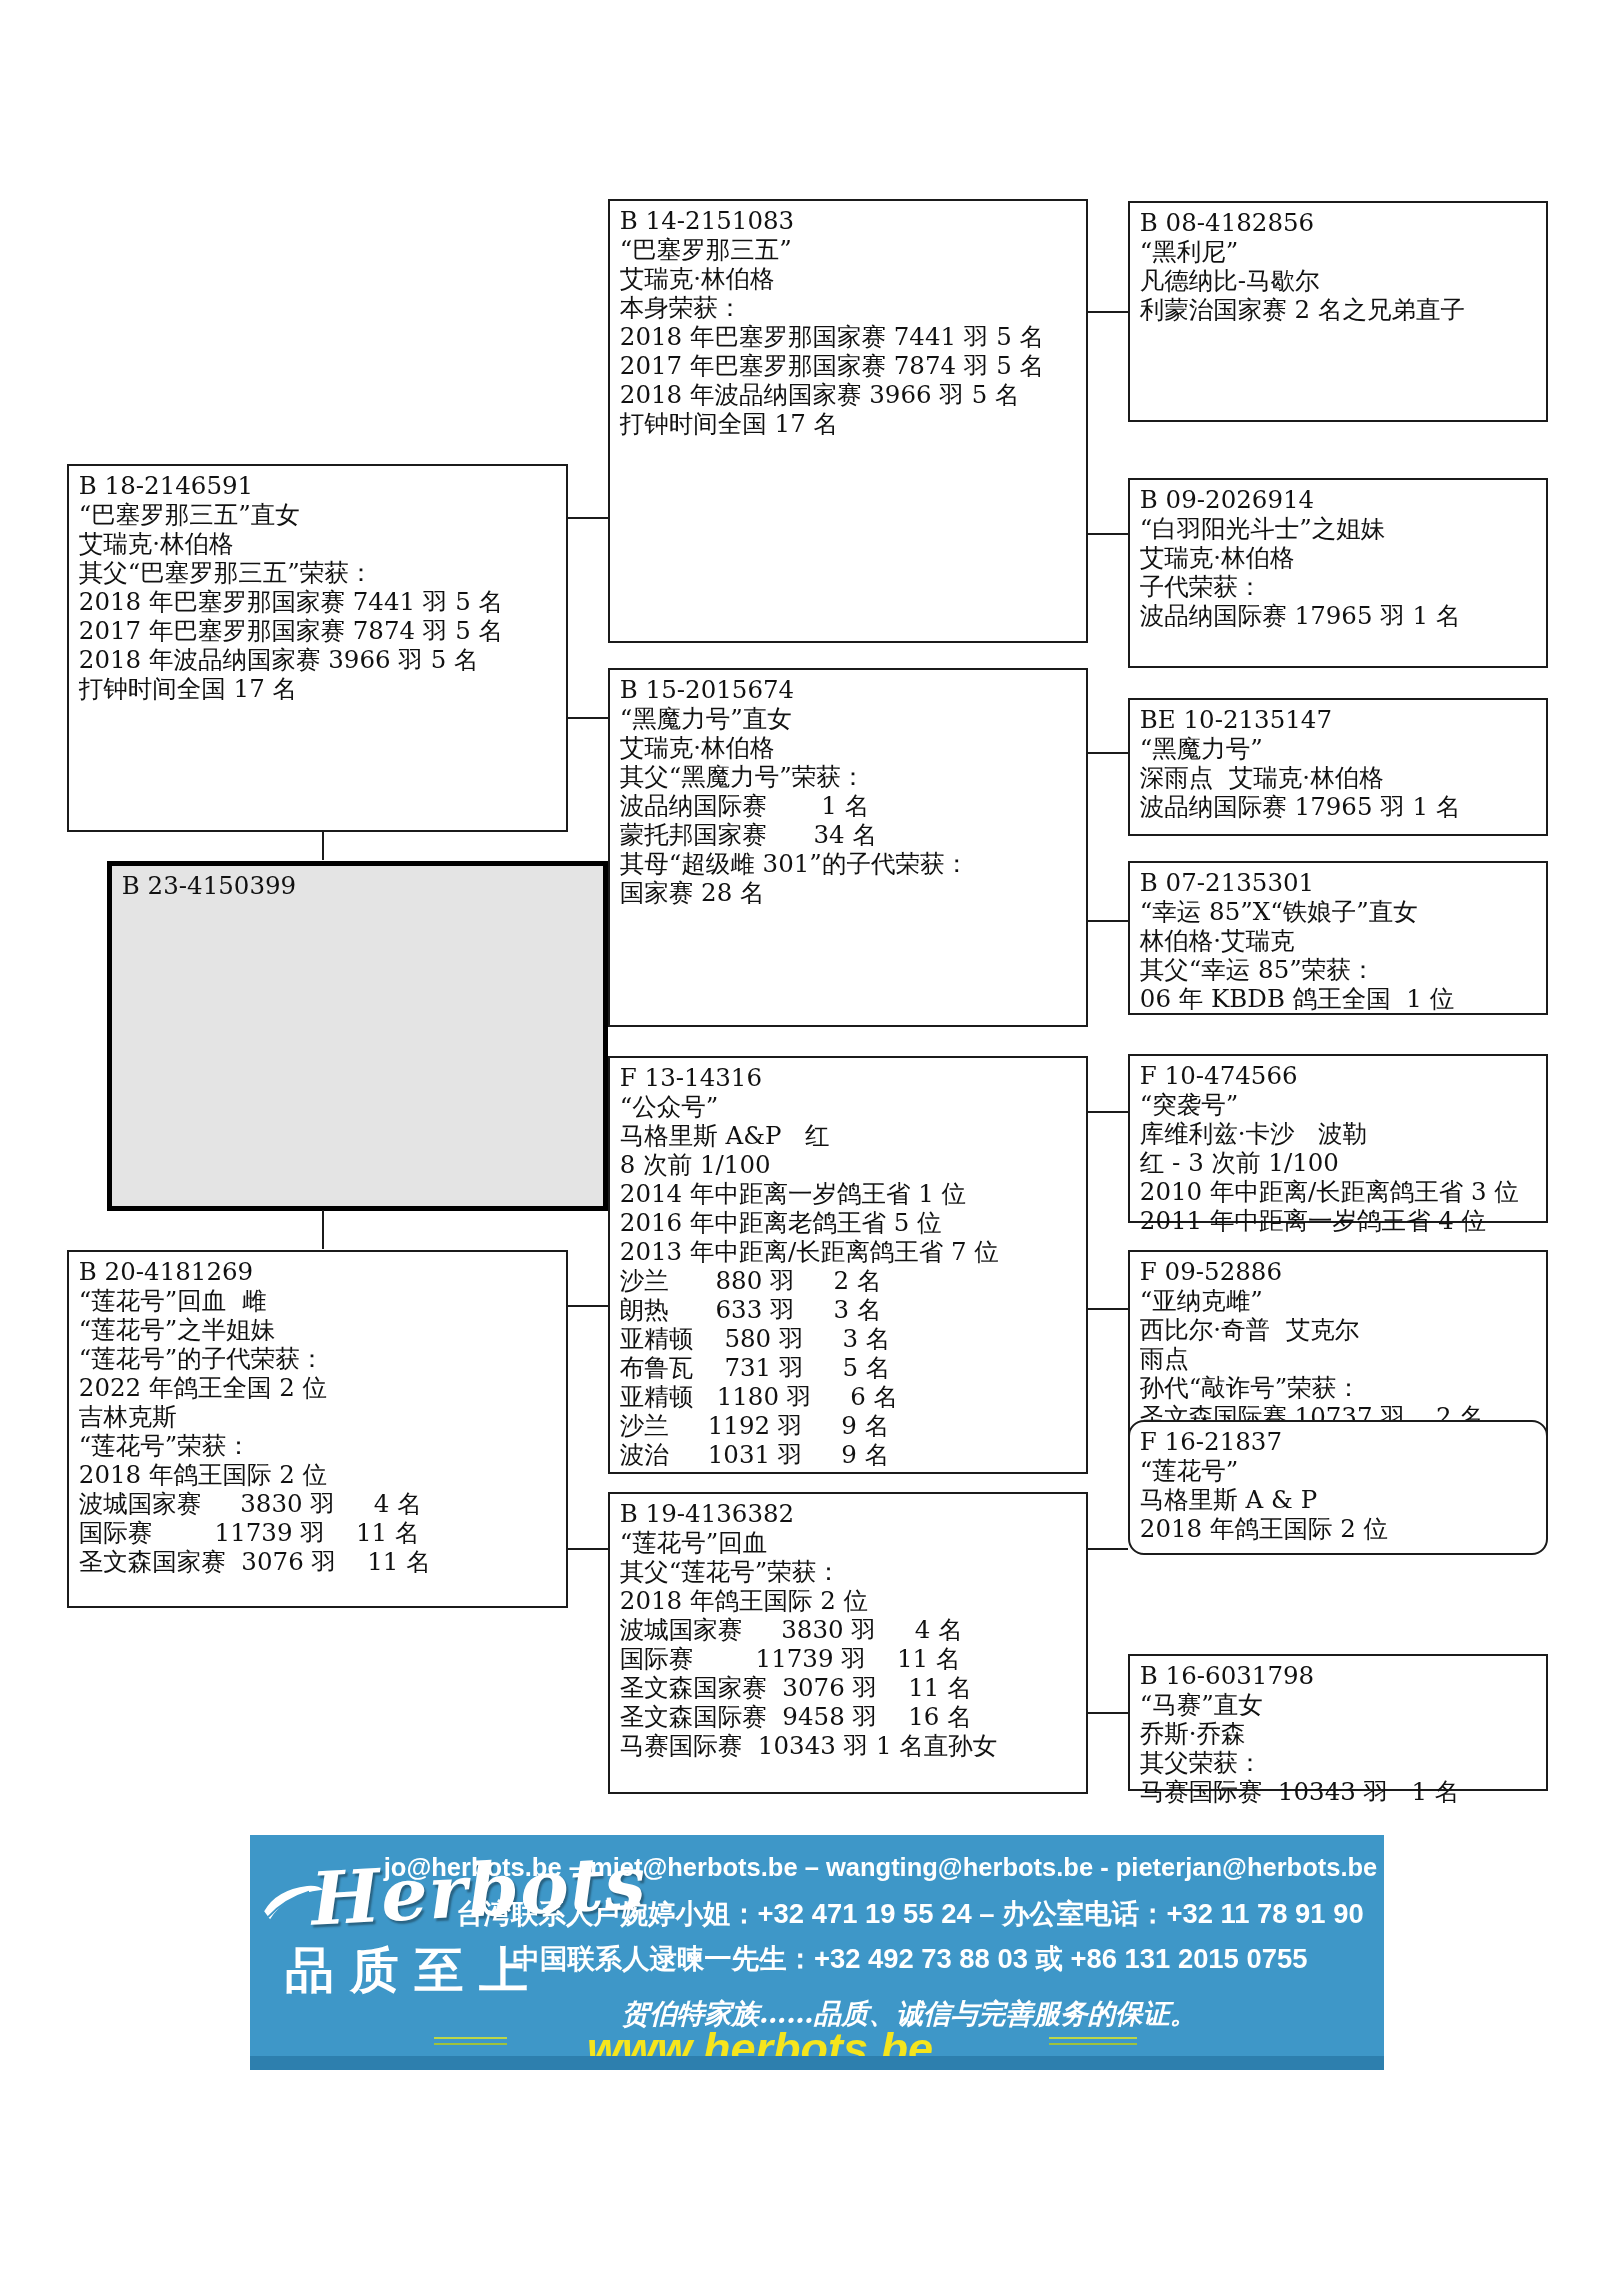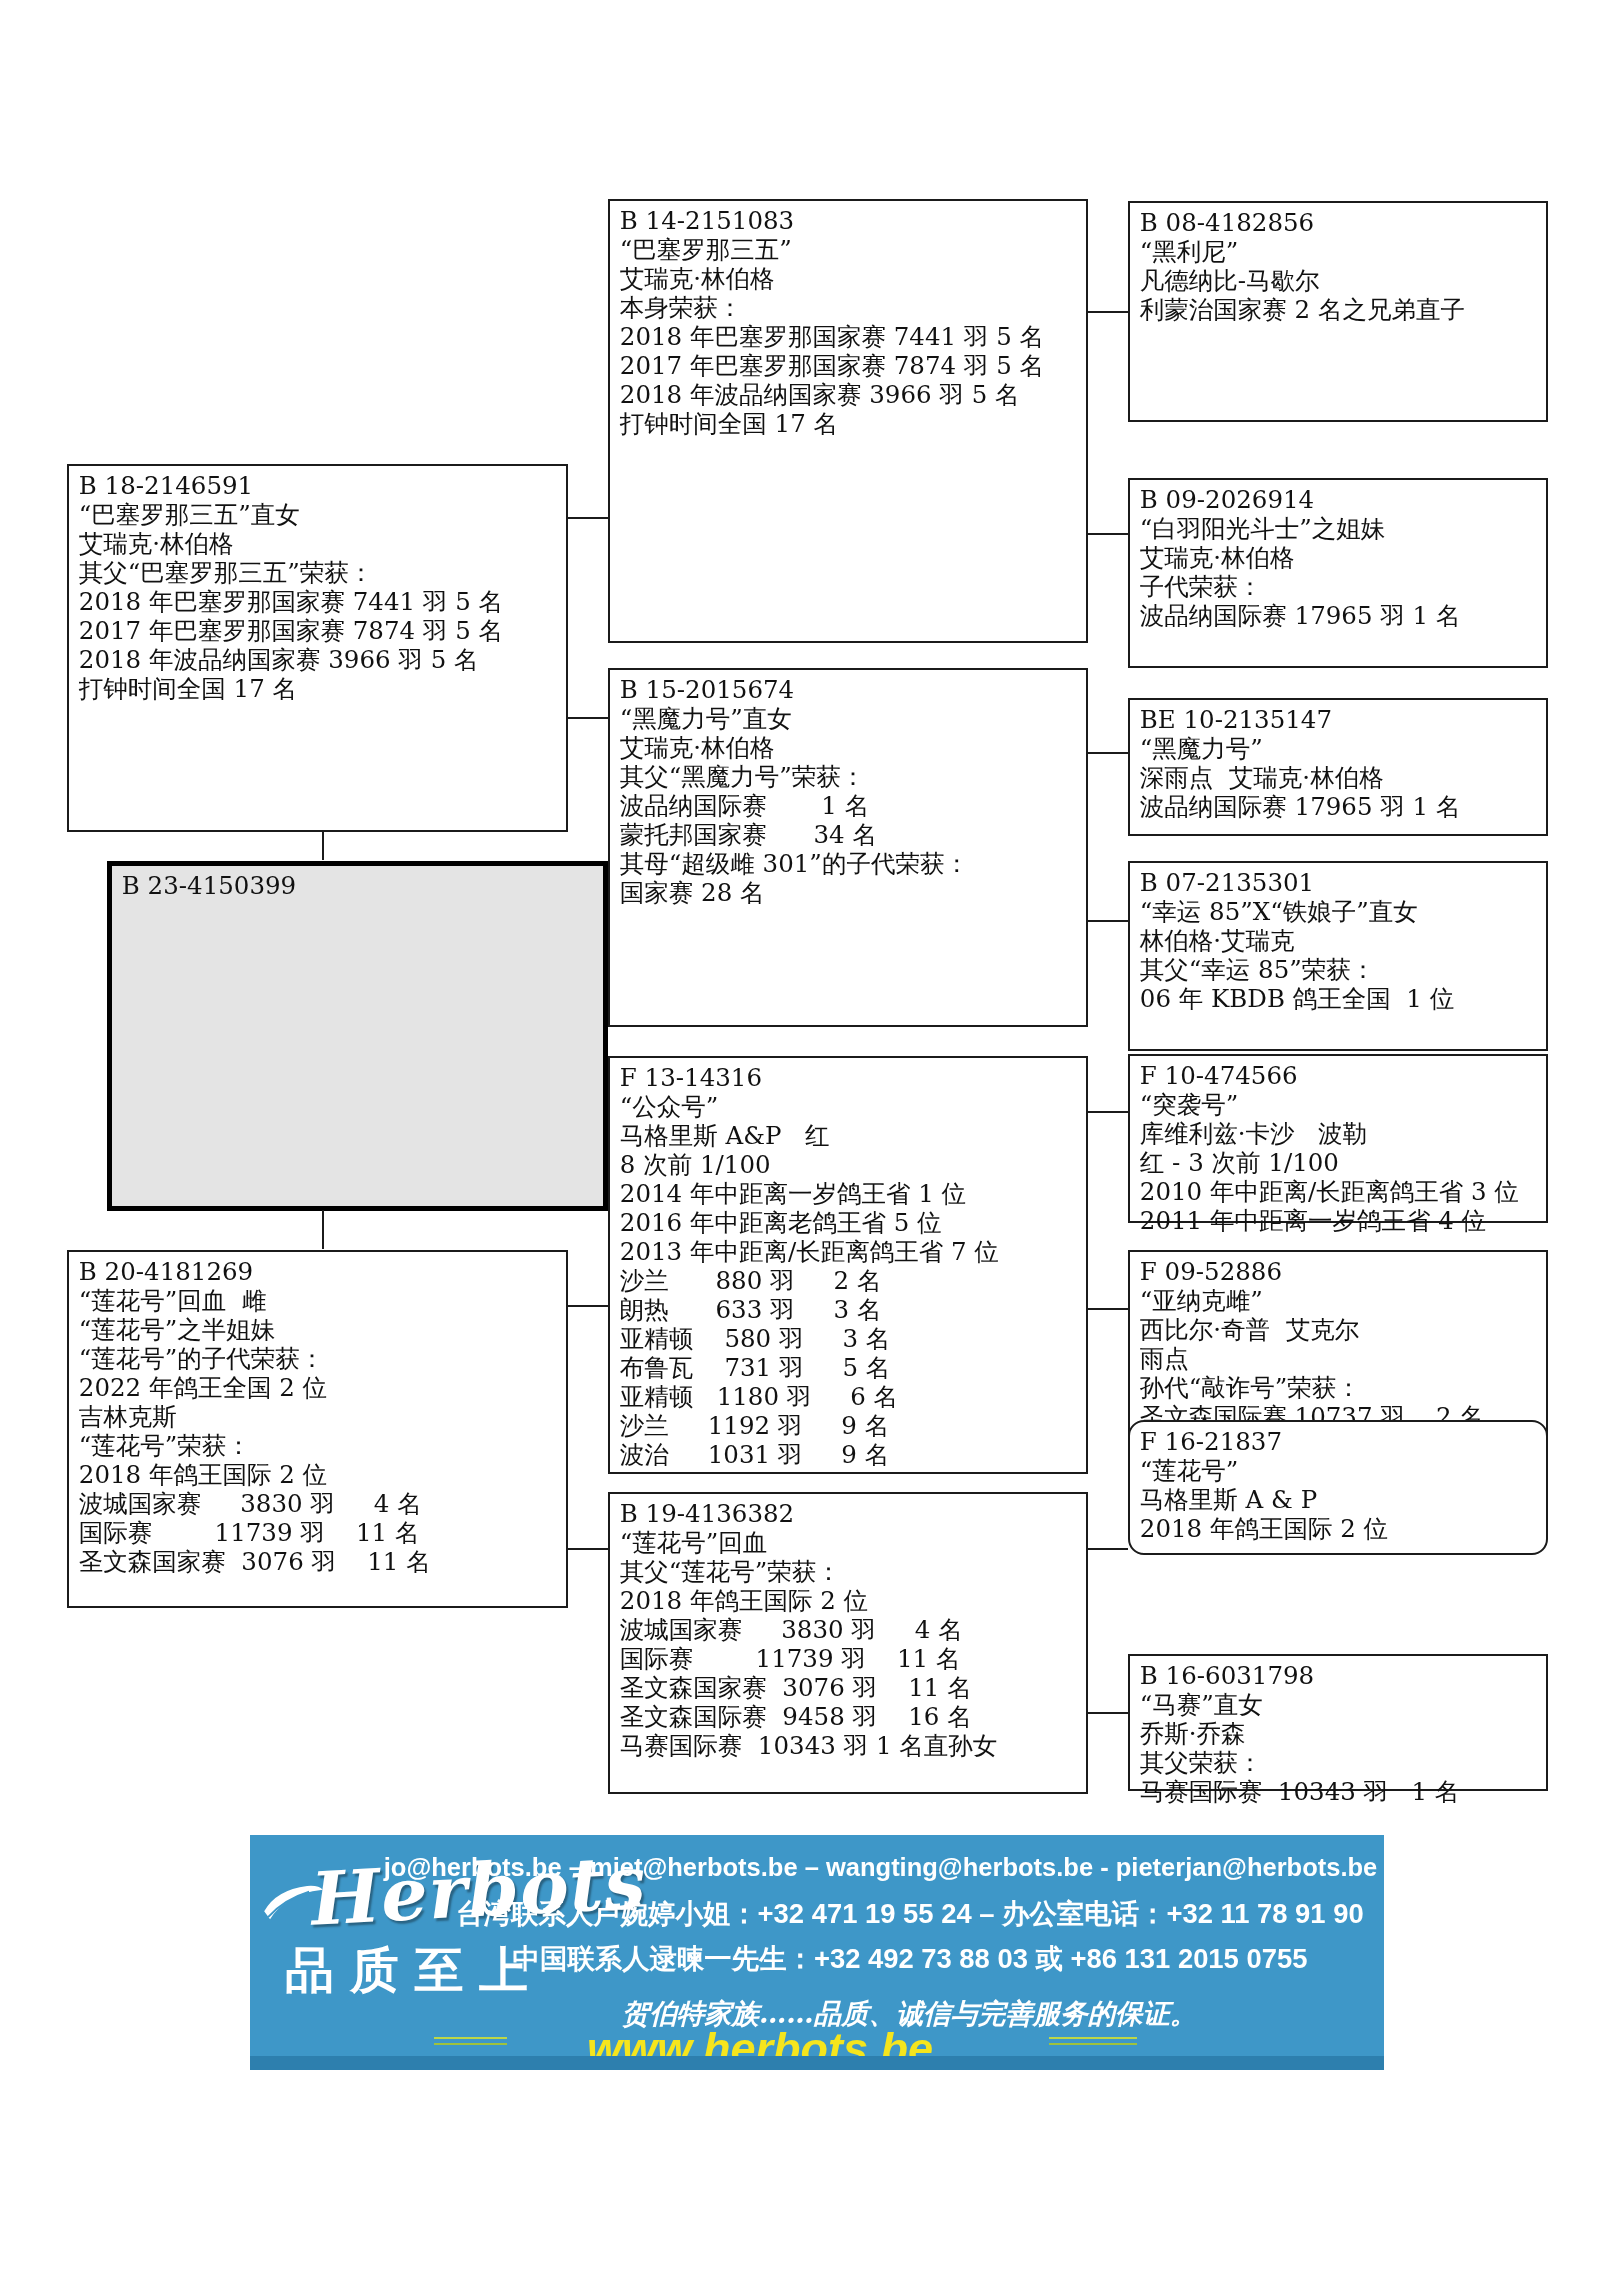--- a/index.html
+++ b/index.html
@@ -16,21 +16,21 @@
   .box-dam {left:67px;  top:1250px; width:501px; height:358px;}
   
   .box-ss{left:608px; top:199px;  width:480px; height:444px;}
   .box-sd{left:608px; top:668px;  width:480px; height:359px;}
   .box-ds{left:608px; top:1056px; width:480px; height:418px;}
   .box-dd{left:608px; top:1492px; width:480px; height:302px;}
   
   .box-sss{left:1128px; top:201px;  width:420px; height:221px;}
   .box-ssd{left:1128px; top:478px;  width:420px; height:190px;}
   .box-sds{left:1128px; top:698px;  width:420px; height:138px;}
-  .box-sdd{left:1128px; top:861px;  width:420px; height:190px;}
+  .box-sdd{left:1128px; top:861px;  width:420px; height:154px;}
   .box-dss{left:1128px; top:1054px; width:420px; height:169px;}
   .box-dsd{left:1128px; top:1250px; width:420px; height:211px;}
   .box-dds{left:1128px; top:1420px; width:420px; height:135px;border-radius:16px;}
   .box-ddd{left:1128px; top:1654px; width:420px; height:137px;}
   
   .ln{position:absolute;background:#1b1b1b;}
   .ln1 {left:568px;  top:517px;  width:40px; height:2px;}
   .ln2 {left:568px;  top:717px;  width:40px; height:2px;}
   .ln3 {left:322px;  top:831px;  width:2px;  height:29px;}
   .ln4 {left:322px;  top:1210px; width:2px;  height:39px;}

